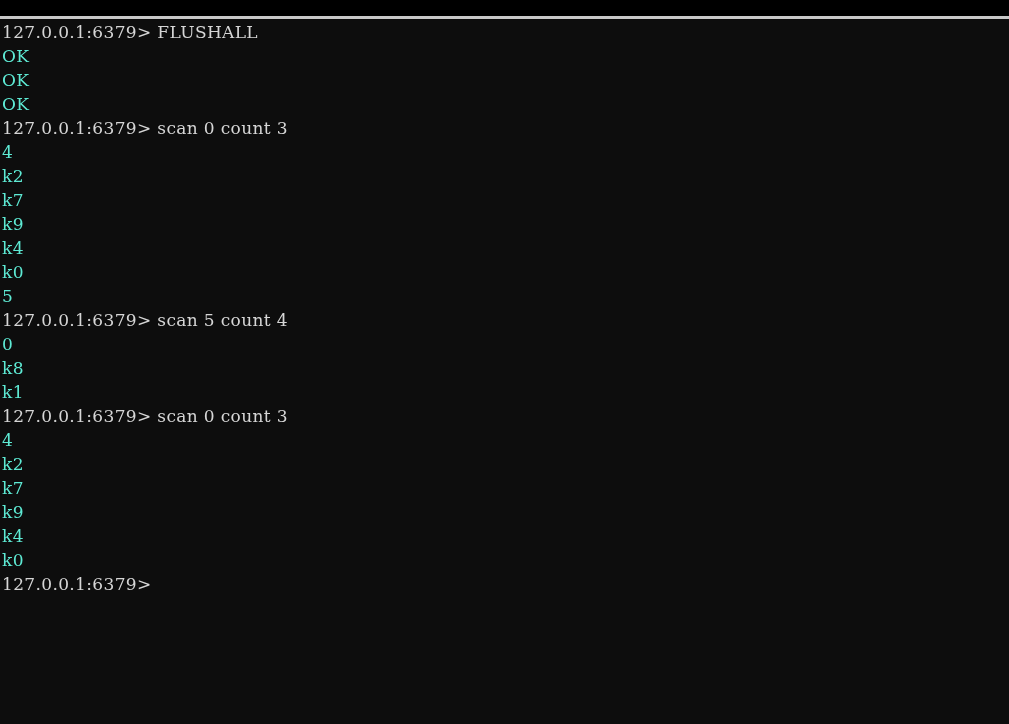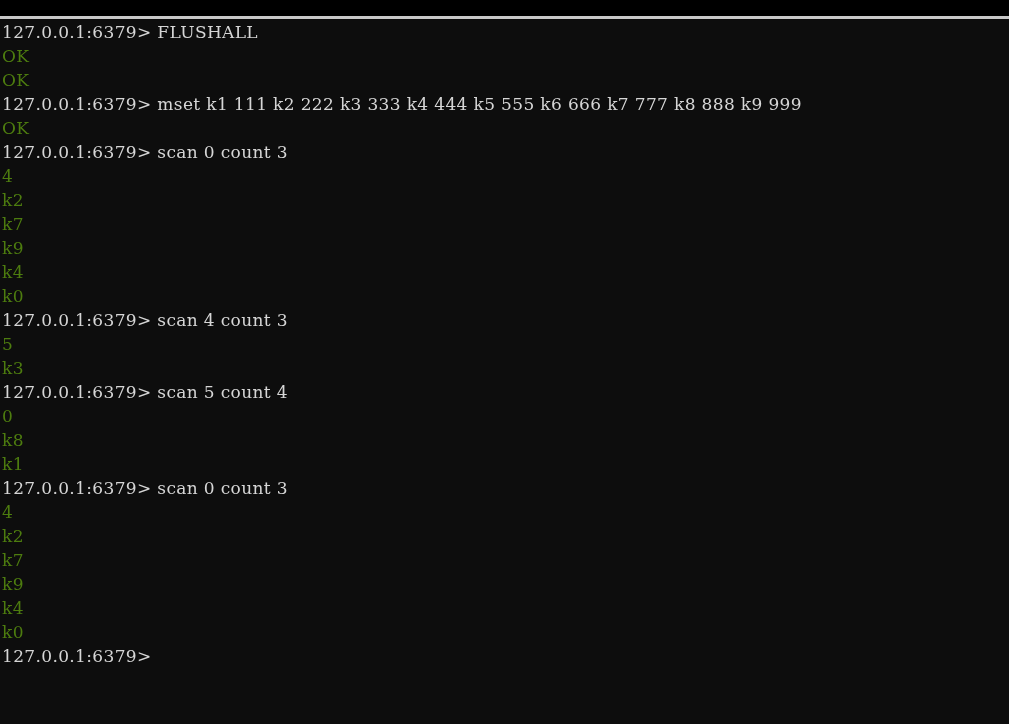--- a/index.html
+++ b/index.html
@@ -39,42 +39,39 @@
     font-family: "DejaVu Serif", "Liberation Serif", serif;
   }
 
   .prompt-line .prompt {
     color: #d6d6d6;
   }
   .prompt-line .cmd {
     color: #d6d6d6;
   }
   .out {
-    color: #4d7c0f;
+    color: #5eead4;
   }
 </style>
 </head>
 <body>
 
 <div id="terminal">
     <div class="line prompt-line"><span class="prompt">127.0.0.1:6379&gt;</span><span class="cmd"> FLUSHALL</span></div>
     <div class="line output-line"><span class="out">OK</span></div>
     <div class="line output-line"><span class="out">OK</span></div>
-    <div class="line prompt-line"><span class="prompt">127.0.0.1:6379&gt;</span><span class="cmd"> mset k1 111 k2 222 k3 333 k4 444 k5 555 k6 666 k7 777 k8 888 k9 999</span></div>
     <div class="line output-line"><span class="out">OK</span></div>
     <div class="line prompt-line"><span class="prompt">127.0.0.1:6379&gt;</span><span class="cmd"> scan 0 count 3</span></div>
     <div class="line output-line"><span class="out">4</span></div>
     <div class="line output-line"><span class="out">k2</span></div>
     <div class="line output-line"><span class="out">k7</span></div>
     <div class="line output-line"><span class="out">k9</span></div>
     <div class="line output-line"><span class="out">k4</span></div>
     <div class="line output-line"><span class="out">k0</span></div>
-    <div class="line prompt-line"><span class="prompt">127.0.0.1:6379&gt;</span><span class="cmd"> scan 4 count 3</span></div>
     <div class="line output-line"><span class="out">5</span></div>
-    <div class="line output-line"><span class="out">k3</span></div>
     <div class="line prompt-line"><span class="prompt">127.0.0.1:6379&gt;</span><span class="cmd"> scan 5 count 4</span></div>
     <div class="line output-line"><span class="out">0</span></div>
     <div class="line output-line"><span class="out">k8</span></div>
     <div class="line output-line"><span class="out">k1</span></div>
     <div class="line prompt-line"><span class="prompt">127.0.0.1:6379&gt;</span><span class="cmd"> scan 0 count 3</span></div>
     <div class="line output-line"><span class="out">4</span></div>
     <div class="line output-line"><span class="out">k2</span></div>
     <div class="line output-line"><span class="out">k7</span></div>
     <div class="line output-line"><span class="out">k9</span></div>
     <div class="line output-line"><span class="out">k4</span></div>

